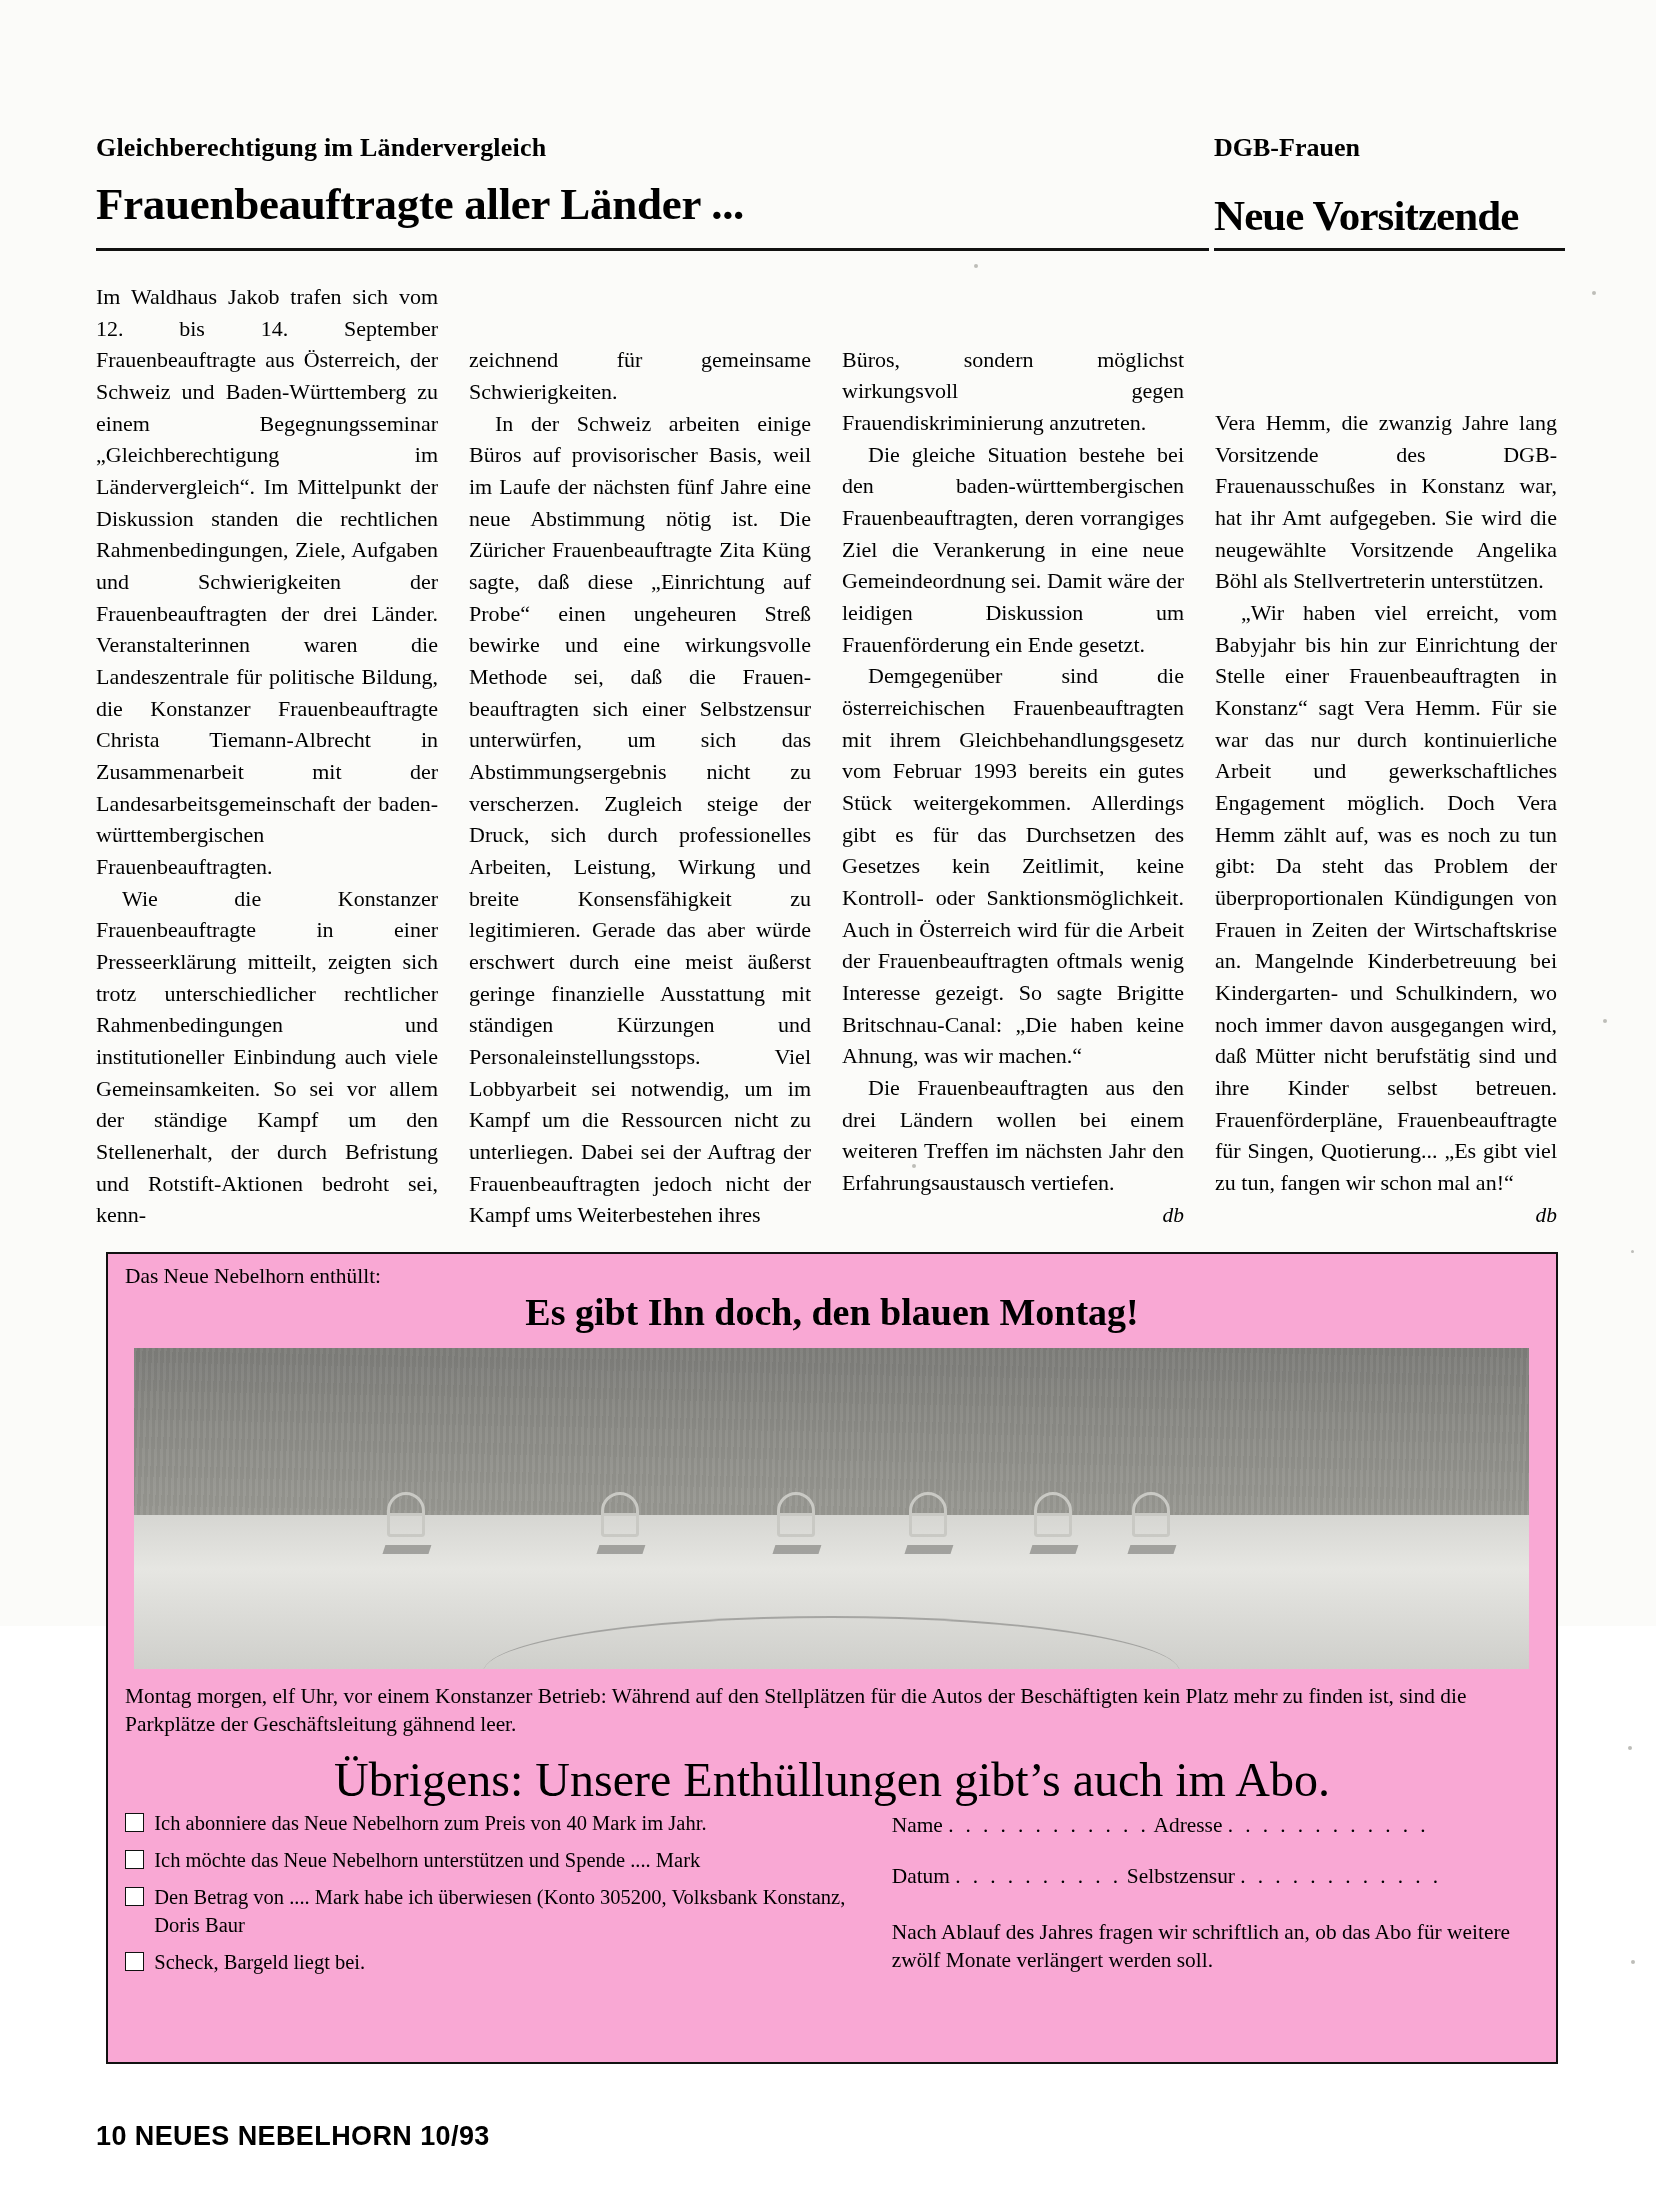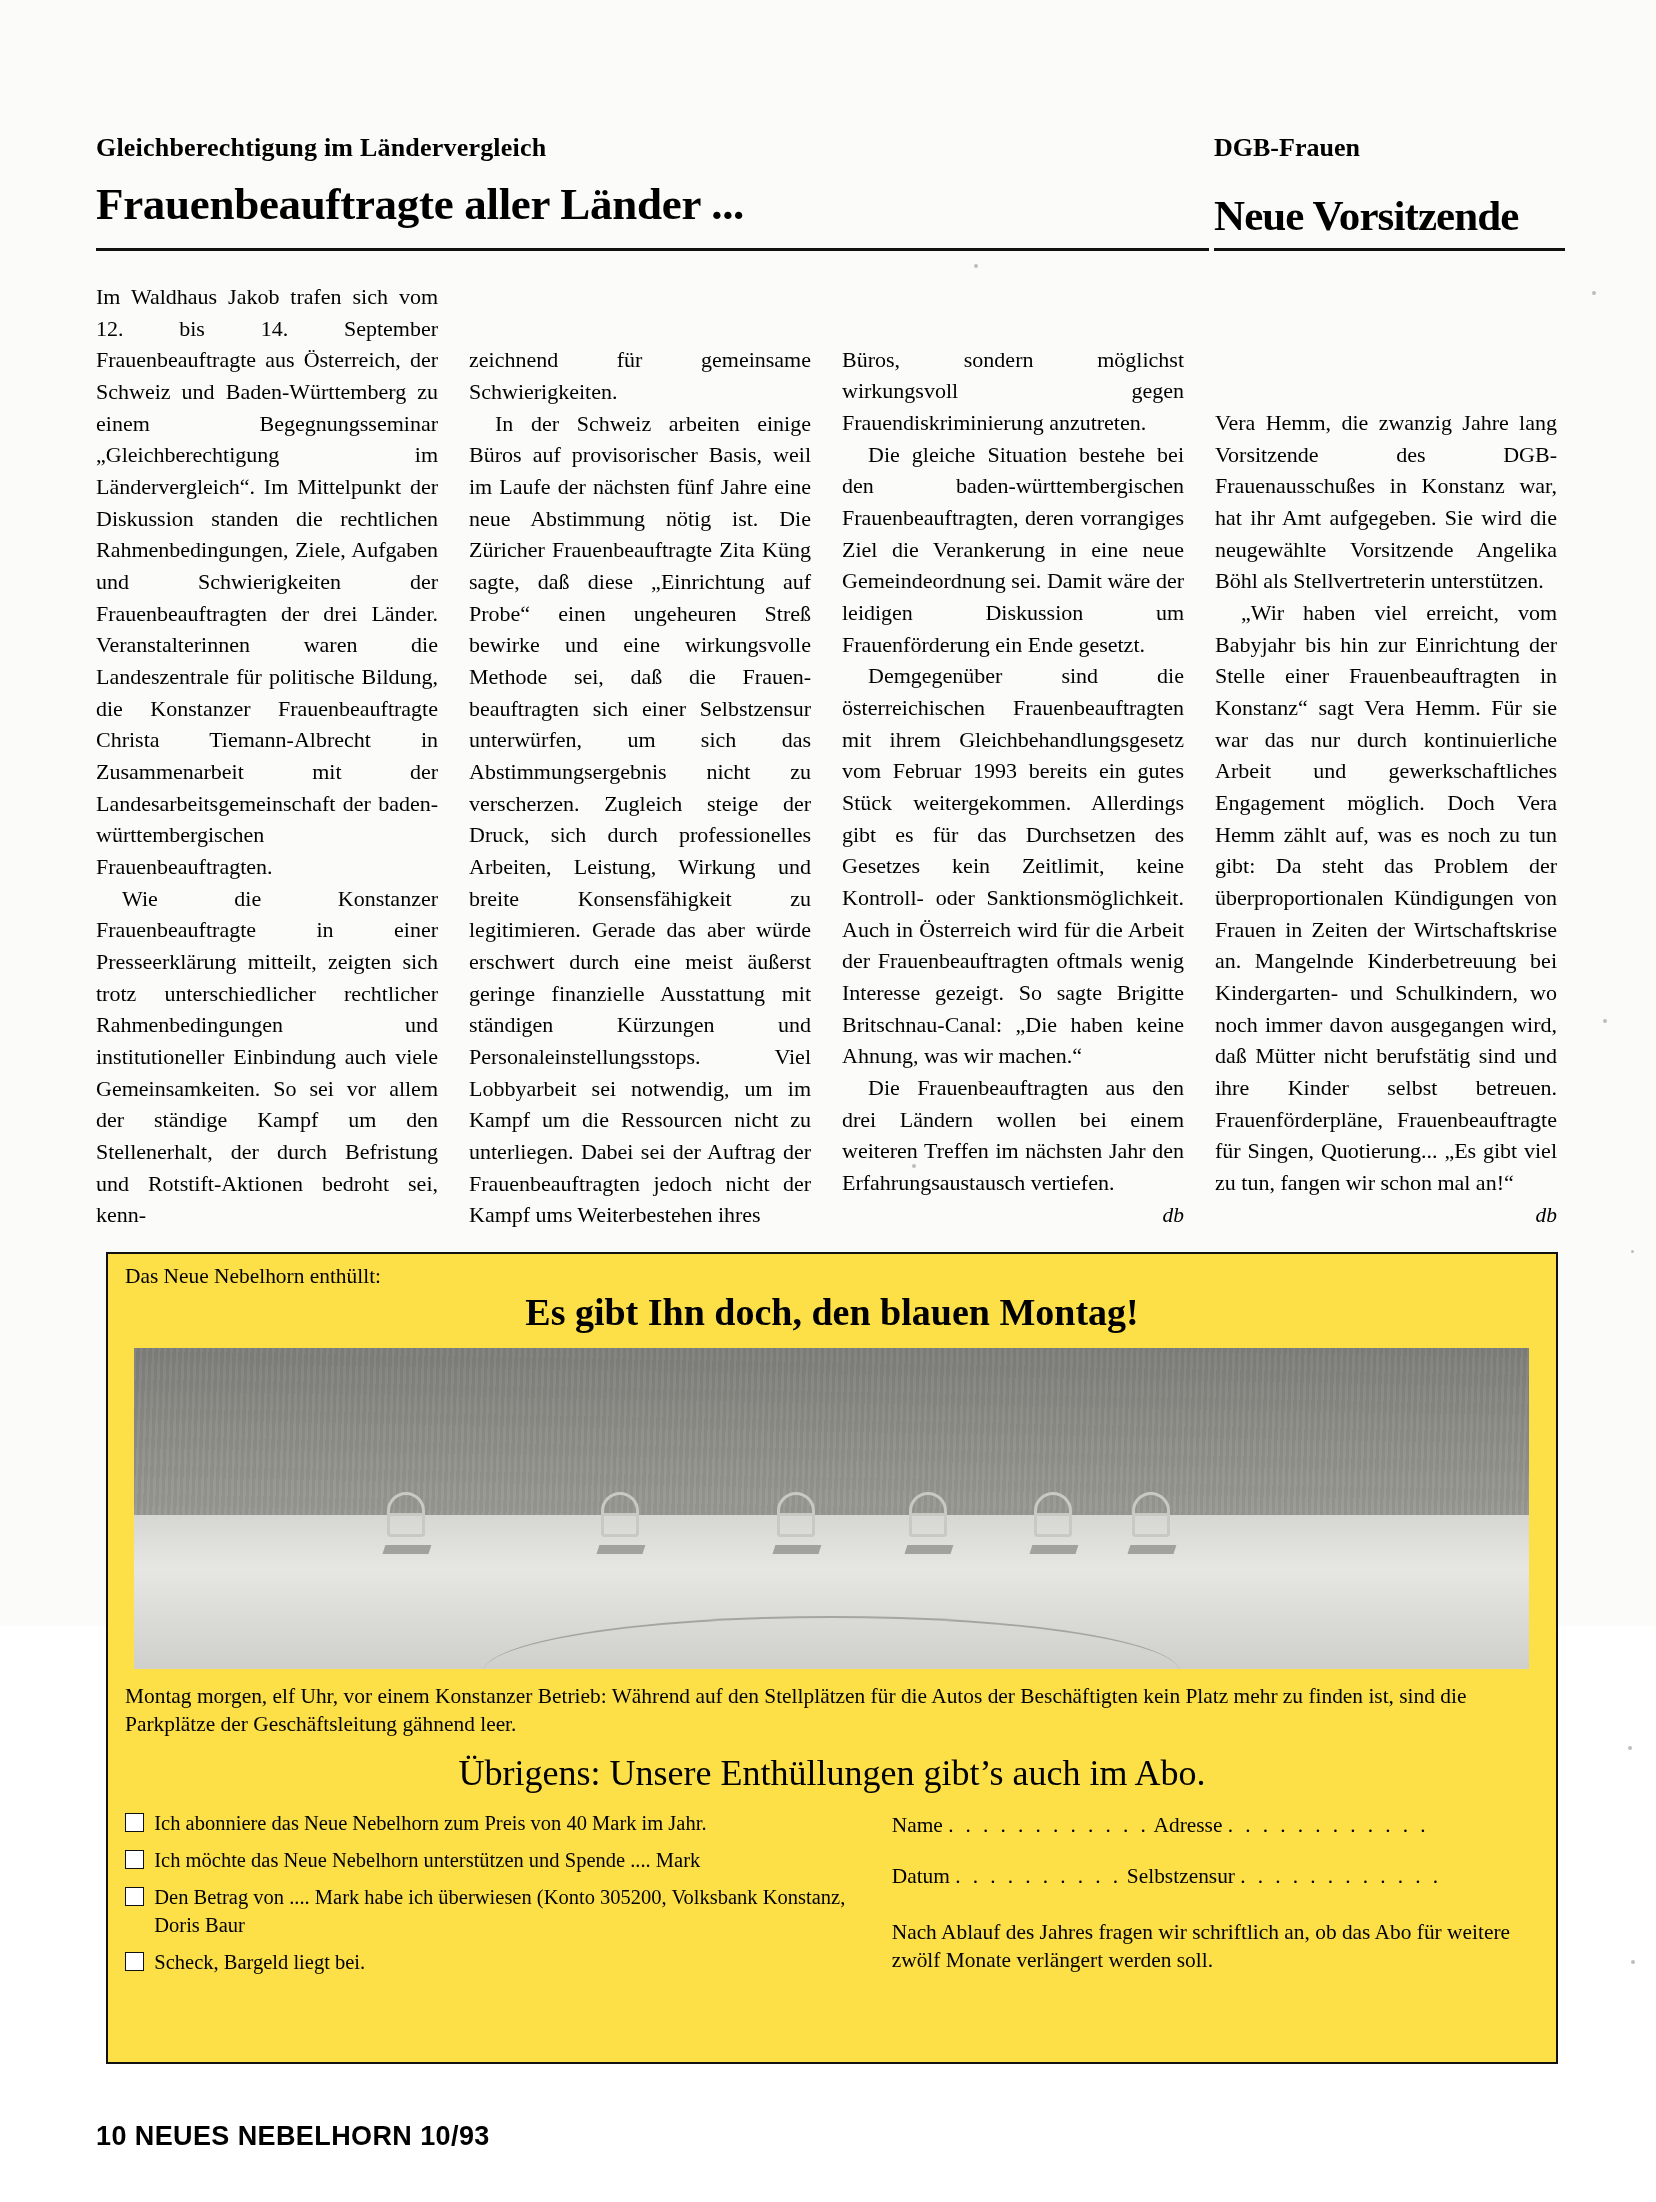--- a/index.html
+++ b/index.html
@@ -112,21 +112,21 @@
   }
 
   
   .adbox {
     position: absolute;
     left: 106px;
     top: 1252px;
     width: 1452px;
     height: 812px;
     border: 2.6px solid #111;
-    background: #fde047;
+    background: #f9a8d4;
     box-sizing: border-box;
   }
   .ad-topline {
     position: absolute;
     left: 17px;
     top: 10.3px;
     font-size: 21.4px;
   }
   .ad-title {
     position: absolute;
@@ -216,21 +216,21 @@
     right: 17px;
     top: 428px;
     font-size: 21.4px;
     line-height: 1.32;
   }
   .ad-sub {
     position: absolute;
     left: 0; right: 0;
     top: 498px;
     text-align: center;
-    font-size: 36px;
+    font-size: 48px;
   }
   .form {
     position: absolute;
     left: 17px;
     right: 17px;
     top: 555px;
     display: flex;
   }
   .form-left {
     width: 753px;

